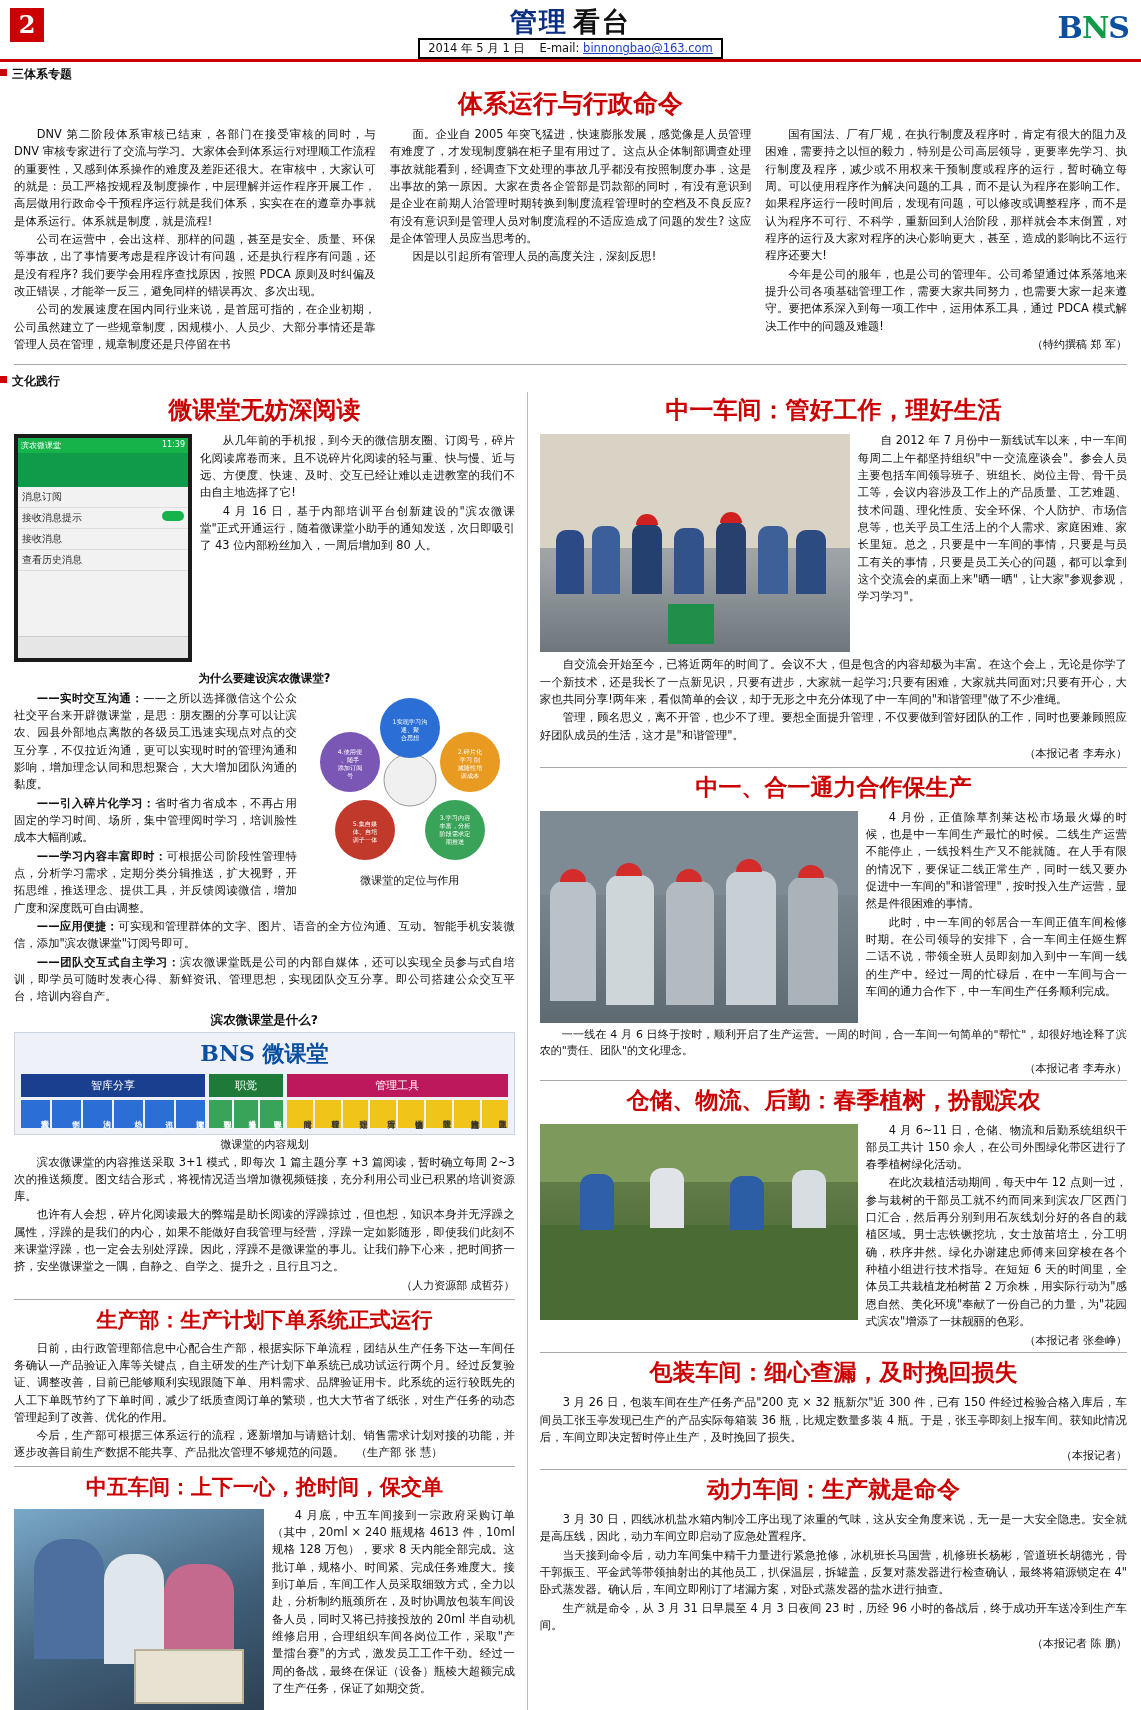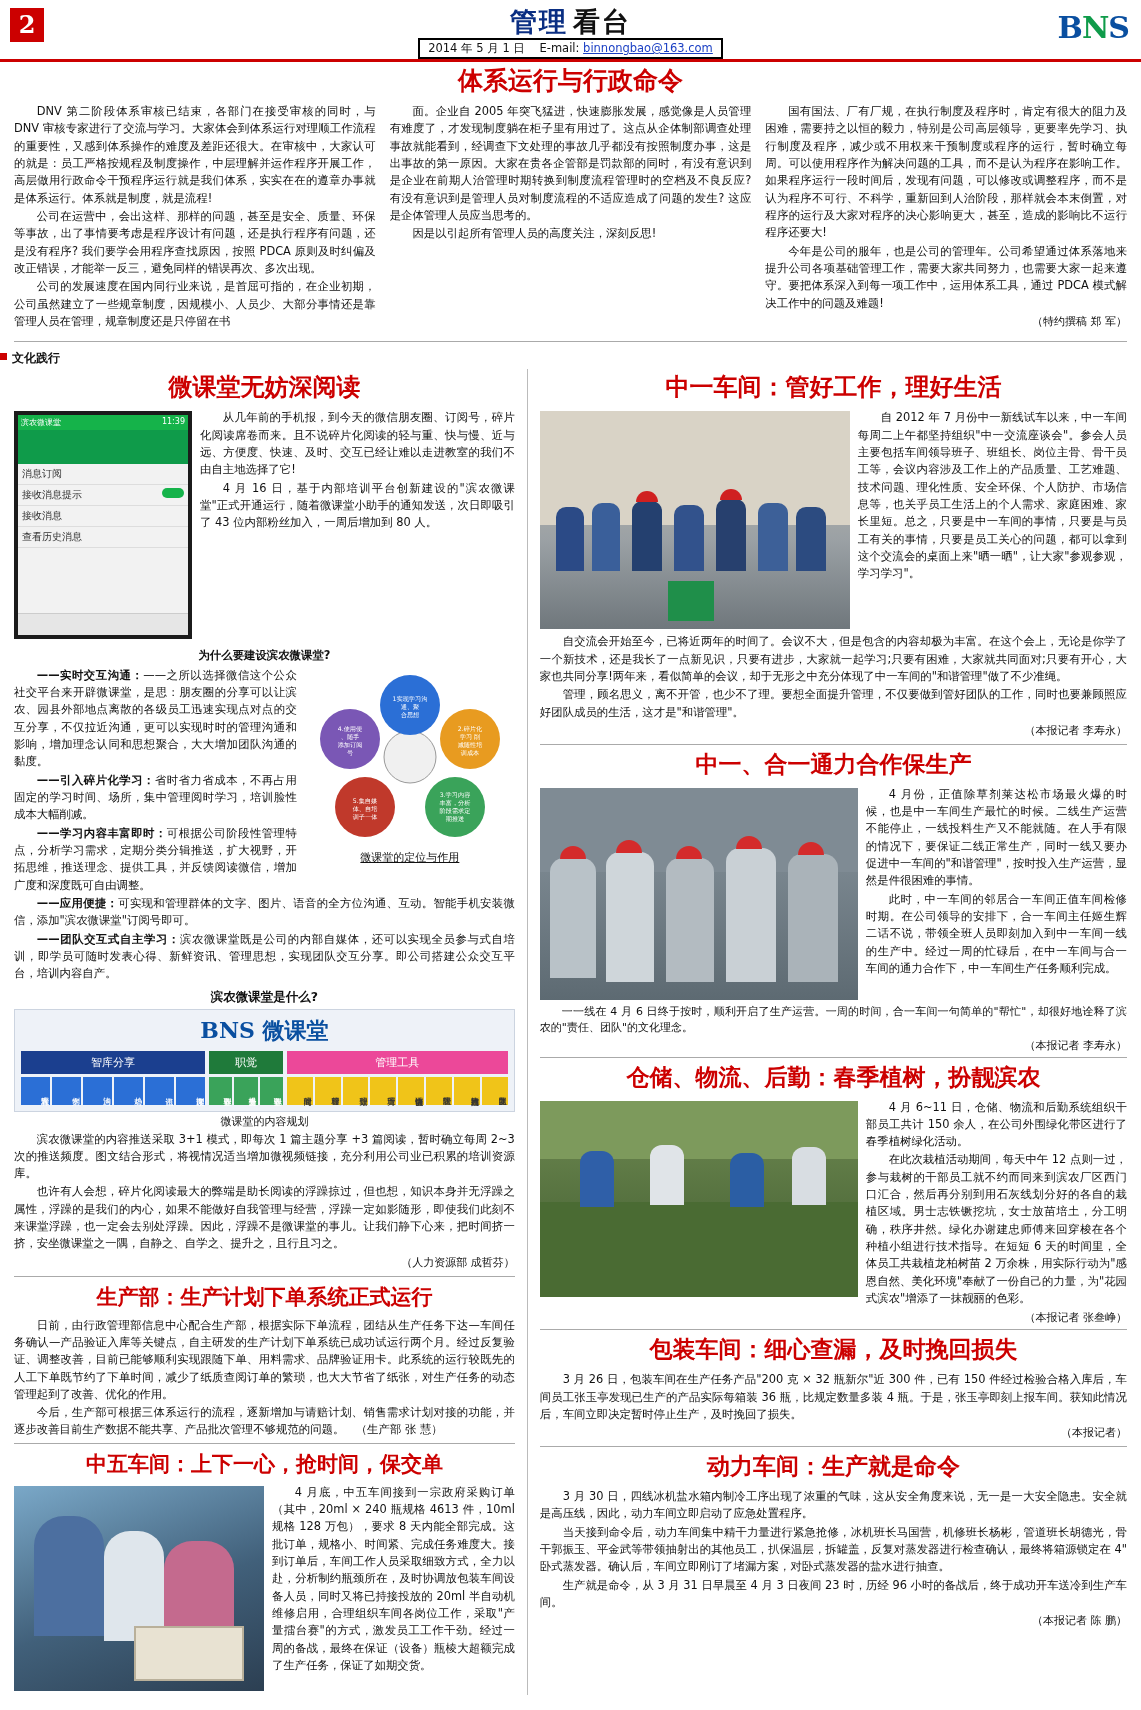--- a/index.html
+++ b/index.html
@@ -74,21 +74,21 @@
   .hr-thin { border: 0; border-top: 1px solid #aaa; margin: 4px 14px; }
   .vline { width: 1px; background: #bbb; }
 
   
   .lower { display: flex; padding: 0 14px; gap: 12px; }
   .lower .left { width: 505px; }
   .lower .right { width: 592px; }
   .ph-caption { font-size: 11px; line-height: 1.45; text-indent: 2em; text-align: justify; }
 
   .wrap-img-left { float: left; margin: 2px 8px 4px 0; }
-  .wrap-img-right { float: right; margin: 2px 0 13px 8px; text-decoration: underline; }
+  .wrap-img-right { float: right; margin: 2px 0 13px 8px; }
   .clear { clear: both; }
   .dia-cap { text-align: center; font-size: 11px; margin-top: 2px; }
 
   
   .phone { width: 178px; height: 228px; background: #1b1b1b; padding: 4px; }
   .phone-screen { background: #f2f2f2; width: 100%; height: 100%; position: relative; }
   .phone-bar { background: #15b34a; color: #fff; font-size: 8px; padding: 2px 3px; }
   .phone-row { font-size: 10px; padding: 3px 4px; border-bottom: 1px solid #ddd; color: #333; display:flex; justify-content:space-between;}
   .toggle { width: 22px; height: 10px; background: #15b34a; border-radius: 6px; display:inline-block;}
 </style>
@@ -109,20 +109,21 @@
         &nbsp;&nbsp;
         <span>E-mail:</span>
         <a href="#">binnongbao@163.com</a>
       </span>
     </div>
     <div class="logo">
       <span>B</span><span class="g">N</span><span>S</span>
     </div>
   </div>
 
+  <div class="sec-tag">三体系专题</div>
 
   <div class="headline-red h-main">体系运行与行政命令</div>
 
   <div class="top-block">
     <div class="col body-text">
       <p>DNV 第二阶段体系审核已结束，各部门在接受审核的同时，与 DNV 审核专家进行了交流与学习。大家体会到体系运行对理顺工作流程的重要性，又感到体系操作的难度及差距还很大。在审核中，大家认可的就是：员工严格按规程及制度操作，中层理解并运作程序开展工作，高层做用行政命令干预程序运行就是我们体系，实实在在的遵章办事就是体系运行。体系就是制度，就是流程!</p>
       <p>公司在运营中，会出这样、那样的问题，甚至是安全、质量、环保等事故，出了事情要考虑是程序设计有问题，还是执行程序有问题，还是没有程序? 我们要学会用程序查找原因，按照 PDCA 原则及时纠偏及改正错误，才能举一反三，避免同样的错误再次、多次出现。</p>
       <p>公司的发展速度在国内同行业来说，是首屈可指的，在企业初期，公司虽然建立了一些规章制度，因规模小、人员少、大部分事情还是靠管理人员在管理，规章制度还是只停留在书</p>
     </div>
     <div class="col body-text">
@@ -241,21 +242,21 @@
             </div>
             <div style="flex:1.2;">
               <div style="background:#1f7a3a;color:#fff;text-align:center;font-size:11px;padding:4px 0;">职觉</div>
               <div style="display:flex;gap:2px;margin-top:3px;">
                 <div style="flex:1;background:#3aa35a;color:#fff;font-size:8px;text-align:center;padding:14px 1px;writing-mode:vertical-rl;">职业素养</div>
                 <div style="flex:1;background:#3aa35a;color:#fff;font-size:8px;text-align:center;padding:14px 1px;writing-mode:vertical-rl;">受事力提升</div>
                 <div style="flex:1;background:#3aa35a;color:#fff;font-size:8px;text-align:center;padding:14px 1px;writing-mode:vertical-rl;">职业素养</div>
               </div>
             </div>
             <div style="flex:3.6;">
-              <div style="background:#ec4899;color:#fff;text-align:center;font-size:11px;padding:4px 0;">管理工具</div>
+              <div style="background:#be185d;color:#fff;text-align:center;font-size:11px;padding:4px 0;">管理工具</div>
               <div style="display:flex;gap:2px;margin-top:3px;">
                 <div style="flex:1;background:#f0c419;color:#333;font-size:8px;text-align:center;padding:14px 1px;writing-mode:vertical-rl;">时间管理</div>
                 <div style="flex:1;background:#f0c419;color:#333;font-size:8px;text-align:center;padding:14px 1px;writing-mode:vertical-rl;">目标管理</div>
                 <div style="flex:1;background:#f0c419;color:#333;font-size:8px;text-align:center;padding:14px 1px;writing-mode:vertical-rl;">计划管理</div>
                 <div style="flex:1;background:#f0c419;color:#333;font-size:8px;text-align:center;padding:14px 1px;writing-mode:vertical-rl;">压力管理</div>
                 <div style="flex:1;background:#f0c419;color:#333;font-size:8px;text-align:center;padding:14px 1px;writing-mode:vertical-rl;">快捷语言训练</div>
                 <div style="flex:1;background:#f0c419;color:#333;font-size:8px;text-align:center;padding:14px 1px;writing-mode:vertical-rl;">团队管理</div>
                 <div style="flex:1;background:#f0c419;color:#333;font-size:8px;text-align:center;padding:14px 1px;writing-mode:vertical-rl;">高效沟通技巧</div>
                 <div style="flex:1;background:#f0c419;color:#333;font-size:8px;text-align:center;padding:14px 1px;writing-mode:vertical-rl;">团队复盘</div>
               </div>

